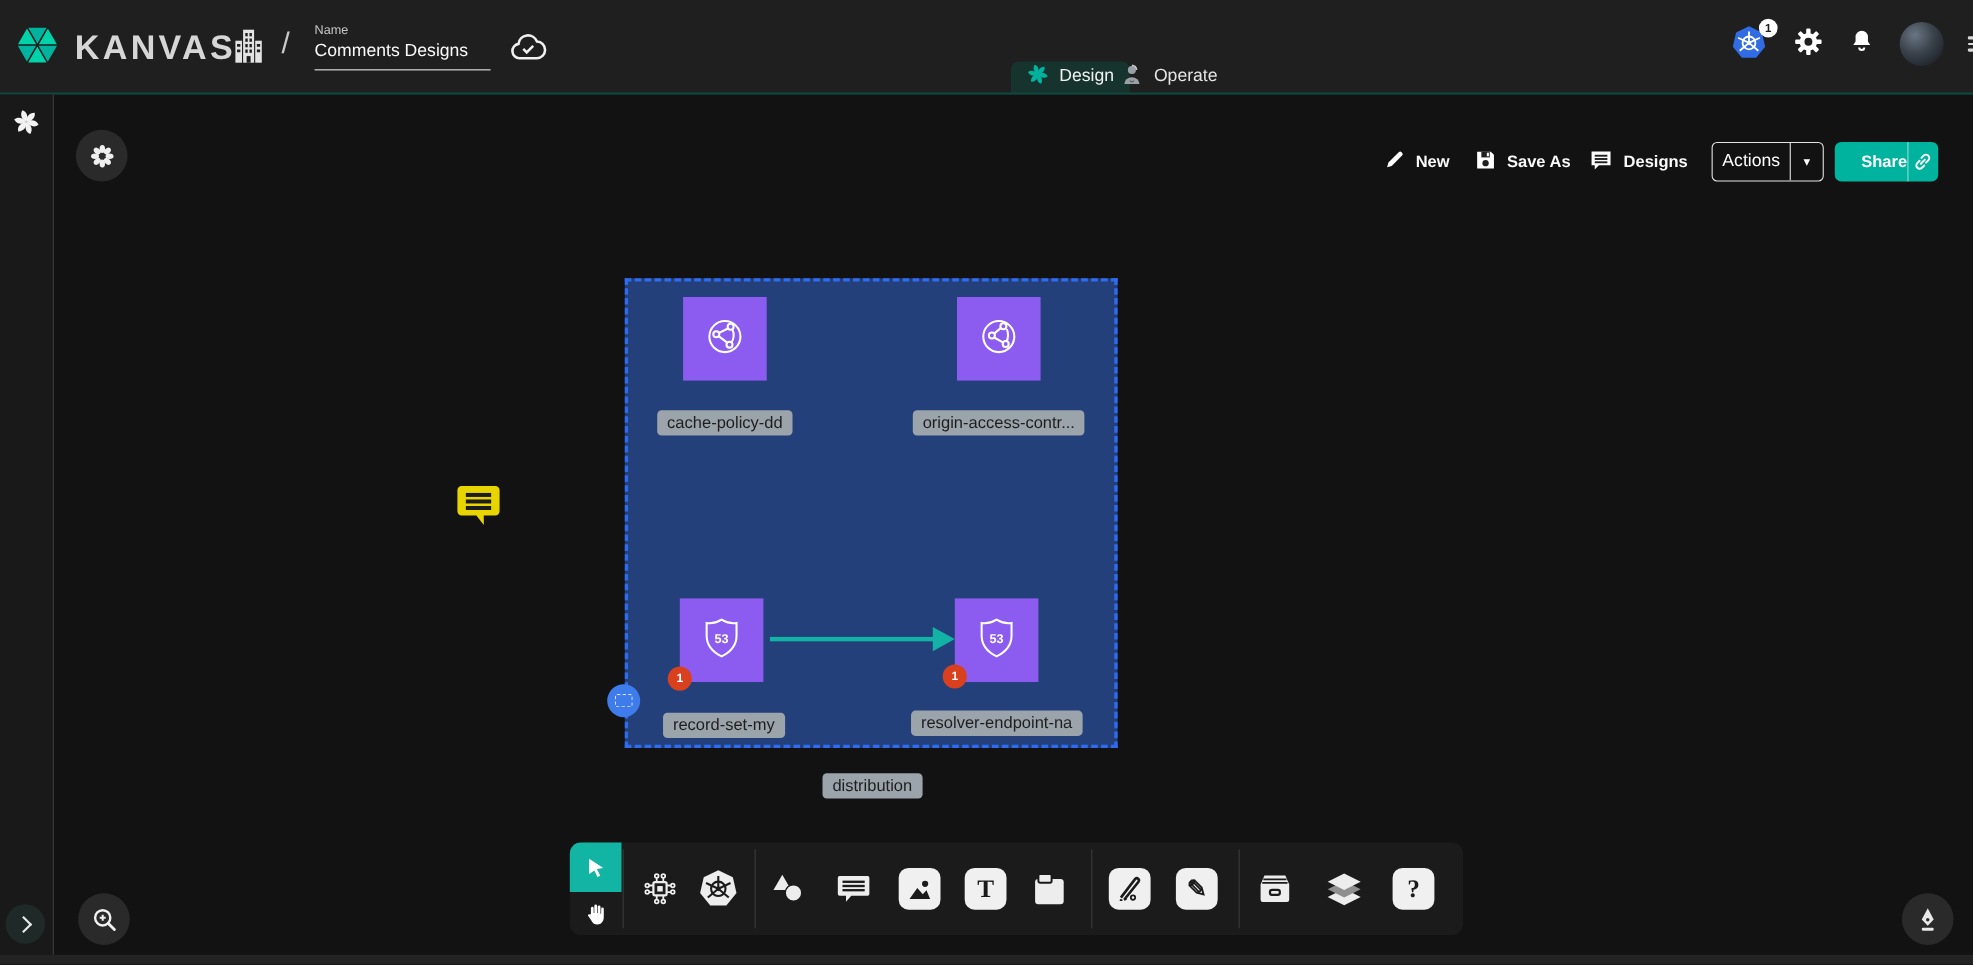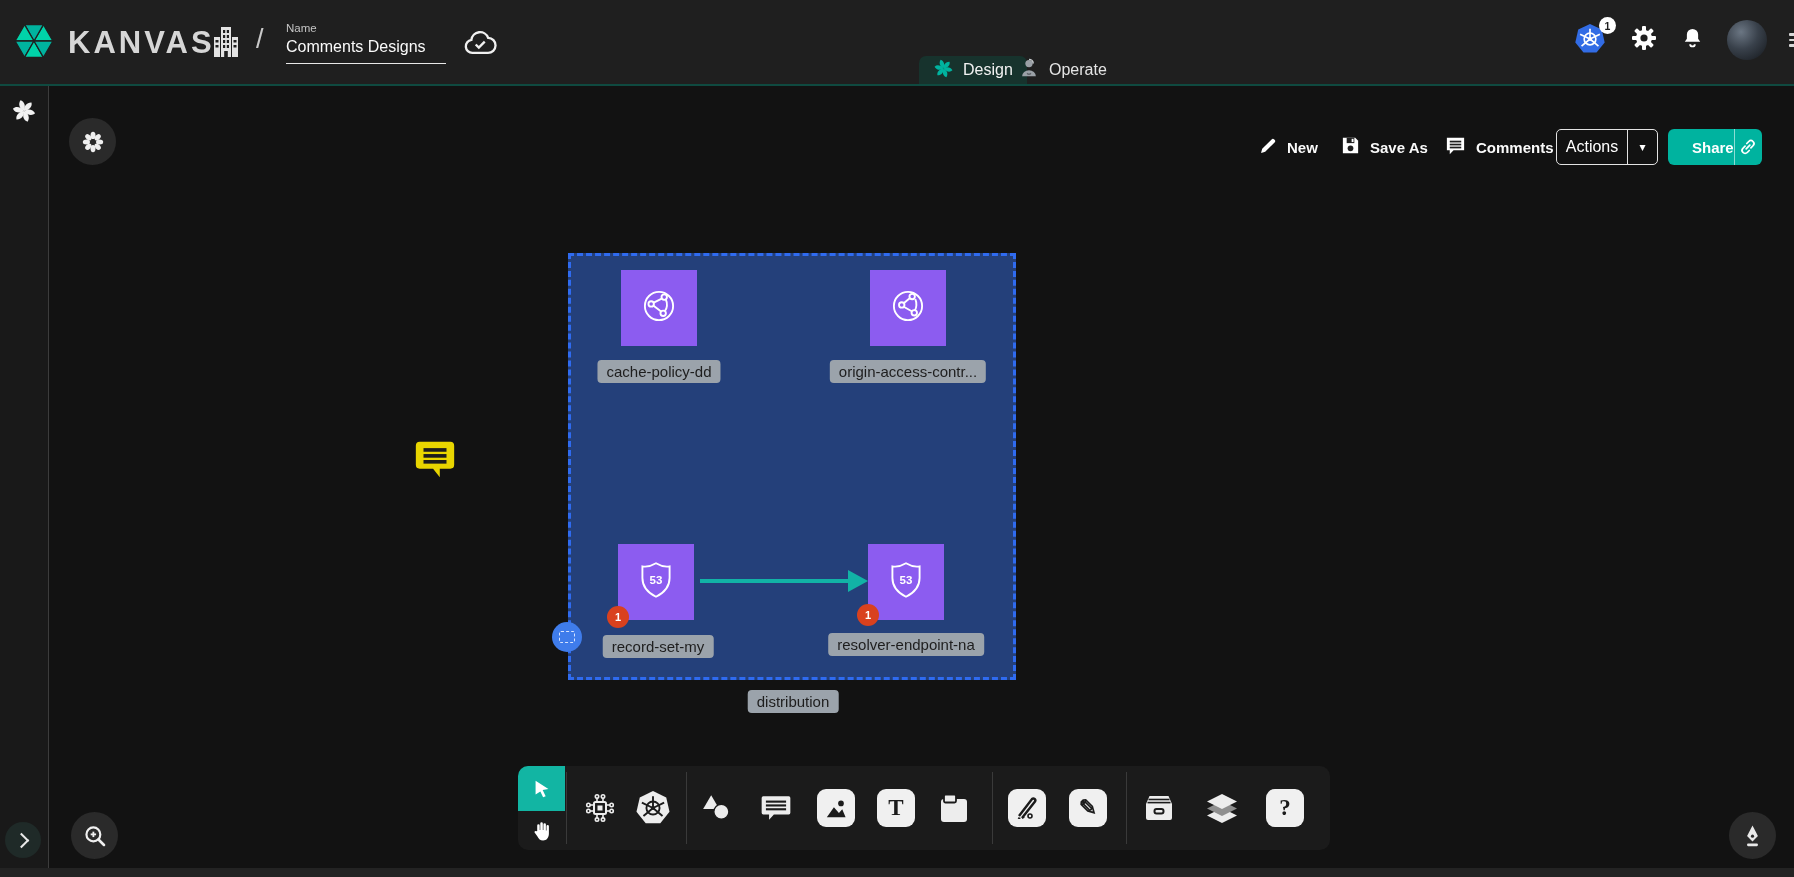--- a/index.html
+++ b/index.html
@@ -41,21 +41,21 @@
   
   .sidebar{position:absolute;left:0;top:86px;width:48px;height:782px;background:#191919;border-right:1px solid #3c3c3c;}
   .footer-strip{position:absolute;left:0;bottom:0;width:1794px;height:9px;background:#232323;}
   .circle-btn{position:absolute;border-radius:50%;background:#2a2a2a;display:flex;align-items:center;justify-content:center;cursor:pointer;}
   .chev{width:9px;height:9px;border-top:2.4px solid #e8e8e8;border-right:2.4px solid #e8e8e8;transform:rotate(45deg);margin-left:-3px;}
   
   .sel-group{position:absolute;left:568px;top:253px;width:448px;height:427px;background:#24407A;
              border:3px dashed #2F6BF0;box-sizing:border-box;}
   .node{position:absolute;width:76px;height:76px;background:#8C5CF0;display:flex;align-items:center;justify-content:center;cursor:pointer;}
   .node-label{position:absolute;transform:translateX(-50%);background:#9ba3ab;color:#1e1e1e;font-size:15px;
-              padding:3px 9px;border-radius:4px;white-space:nowrap;cursor:pointer;}
+              padding:3px 9px;border-radius:4px;white-space:nowrap;cursor:pointer;margin-top:13px;}
   .badge{position:absolute;width:22px;height:22px;border-radius:50%;background:#D9411E;color:#fff;
          font-size:11px;font-weight:700;display:flex;align-items:center;justify-content:center;z-index:5;}
   .edge-line{position:absolute;left:700px;top:579px;width:150px;height:4px;background:#12B3A6;}
   .edge-head{position:absolute;left:848px;top:570px;width:0;height:0;border-top:11px solid transparent;
              border-bottom:11px solid transparent;border-left:20px solid #12B3A6;}
   .group-handle{position:absolute;left:552px;top:622px;width:30px;height:30px;border-radius:50%;background:#3F7CEB;
                 display:flex;align-items:center;justify-content:center;cursor:pointer;z-index:6;}
   .group-handle .mini-rect{width:14px;height:10px;border:1.6px dashed #d7e4ff;border-radius:2px;}
   
   .dock{position:absolute;left:518px;top:766px;width:812px;height:84px;background:#1b1b1b;border-radius:10px;}
@@ -243,21 +243,21 @@
 
   <div class="abar-item" style="left:1444px;">
     <span>
       <svg width="23" height="23" viewBox="0 0 24 24">
         <path d="M3 4 h18 v13 H10 l-4 4 v-4 H3 Z" fill="#fff"></path>
         <rect x="6" y="7" width="12" height="1.8" fill="#1f1f1f"></rect>
         <rect x="6" y="10.1" width="12" height="1.8" fill="#1f1f1f"></rect>
         <rect x="6" y="13.2" width="12" height="1.8" fill="#1f1f1f"></rect>
       </svg>
     </span>
-    <span>Comments</span>
+    <span>Designs</span>
   </div>
 
   <div class="actions-btn">
     <span class="lbl">Actions</span>
     <span class="caret-sec">▾</span>
   </div>
 
   <div class="share-btn">
     <span class="lbl">Share</span>
     <span class="link-sec">

